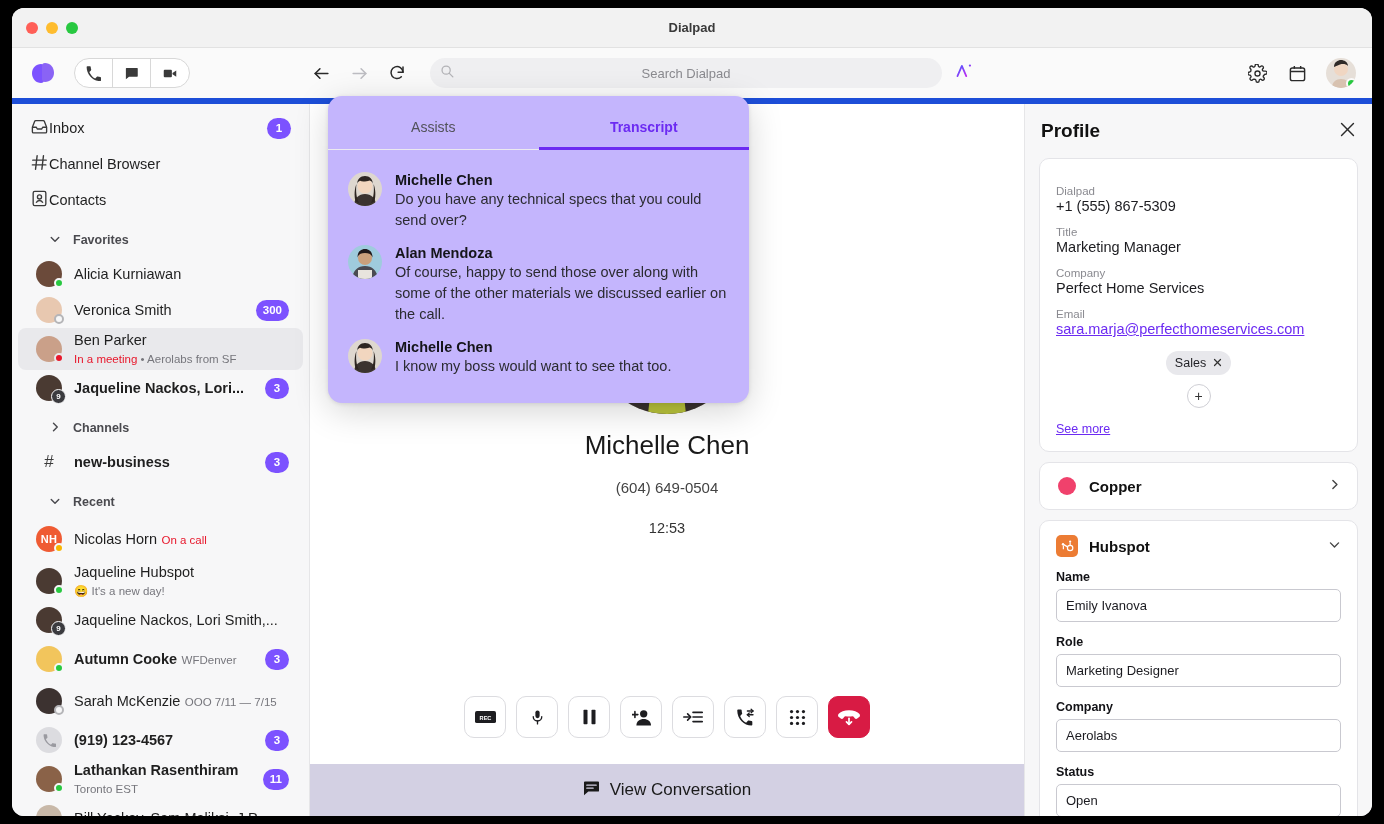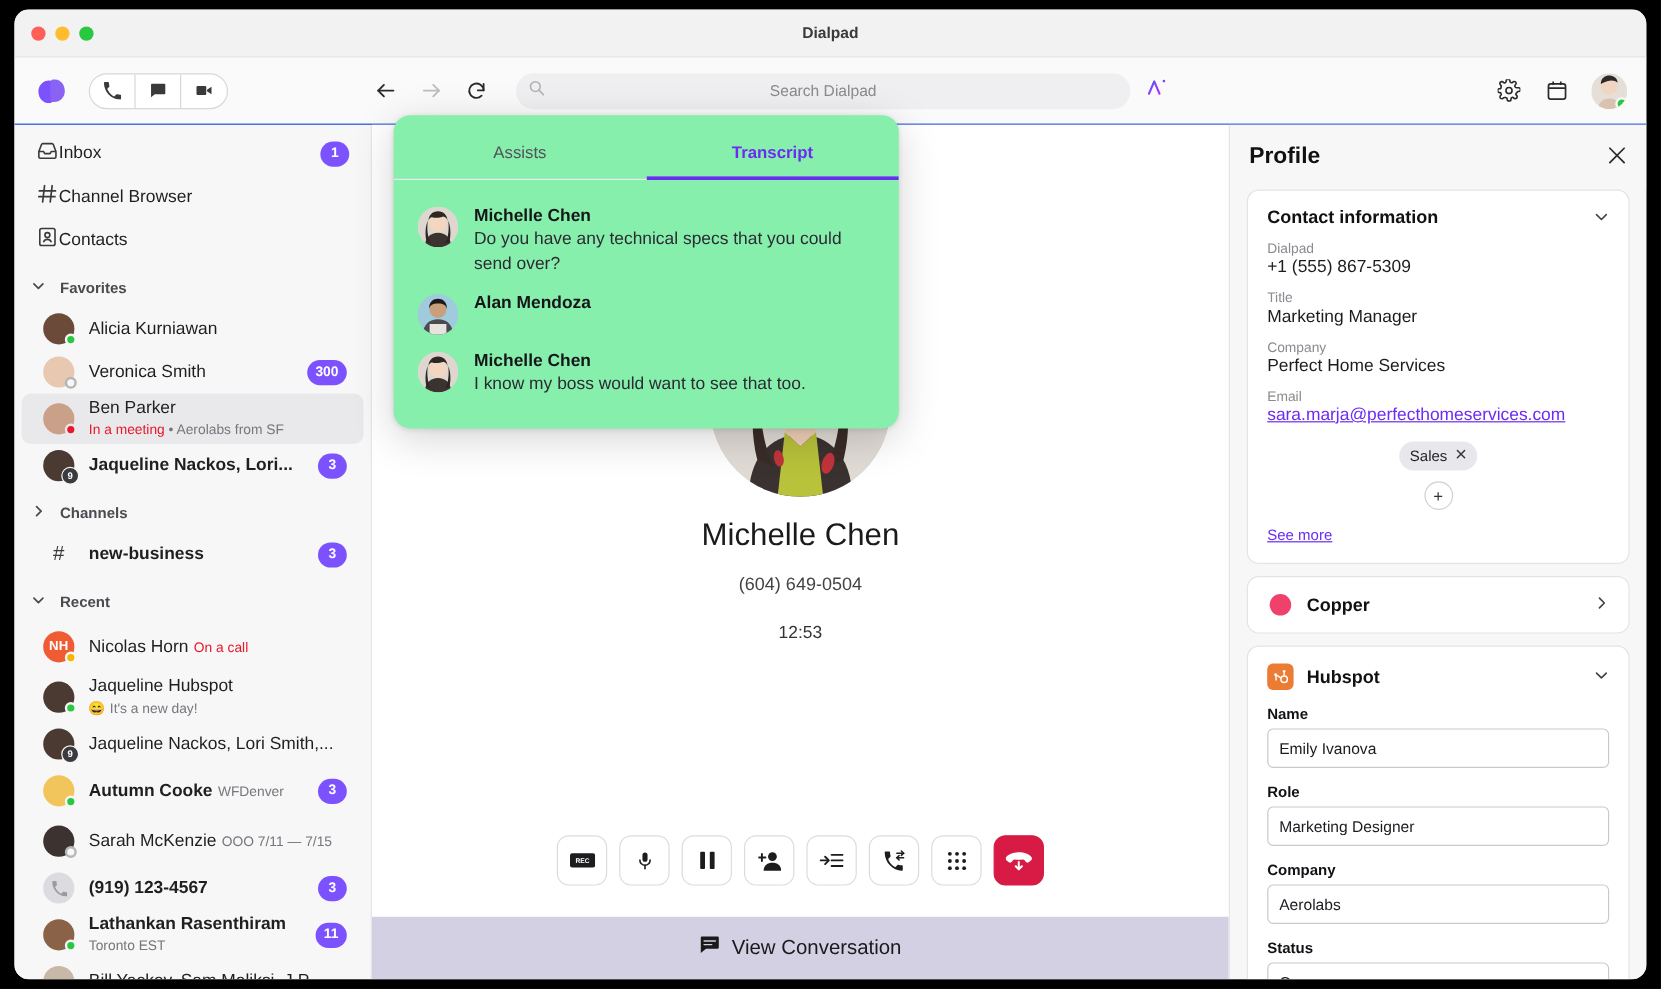--- a/index.html
+++ b/index.html
@@ -35,21 +35,21 @@
   #window-title {
     position: absolute; left: 0; right: 0; text-align: center;
     font-size: 13px; font-weight: bold; color: #3a3a3a;
     pointer-events: none;
   }
 
   
   #toolbar {
     height: 56px;
     background: #fafafa;
-    border-bottom: 1px solid #1d4ed8;
+    border-bottom: 6px solid #1d4ed8;
     display: flex; align-items: center;
     position: relative;
   }
   #logo { width: 62px; display: flex; justify-content: center; align-items: center; }
   .logo-shape { display: block; }
   #mode-switch {
     display: flex; height: 30px;
     border: 1px solid #d8d8d8; border-radius: 15px;
     overflow: hidden; background: #fff;
   }
@@ -98,21 +98,21 @@
     cursor: pointer; gap: 0;
   }
   .nav-item .label { font-size: 14.5px; color: #1f1f1f; flex: 1; }
   .badge {
     min-width: 24px; height: 21px; padding: 0 7px; border-radius: 11px;
     background: #7c52ff; color: #fff; font-size: 11.5px; font-weight: bold;
     display: flex; align-items: center; justify-content: center;
   }
   .section-head {
     height: 32px; display: flex; align-items: center; gap: 12px;
-    padding-left: 14px; cursor: pointer; margin-top: 6px;
+    padding-left: 37px; cursor: pointer; margin-top: 6px;
   }
   .section-head .stitle { font-size: 12.5px; font-weight: bold; color: #4a4a4f; }
 
   .conv {
     height: 36px; display: flex; align-items: center; gap: 12px;
     padding: 0 14px 0 18px; cursor: pointer; margin: 0 6px; border-radius: 8px;
   }
   .conv.two-line { height: 42px; }
   .conv.selected { background: #e9e9ec; }
   .av-wrap { position: relative; width: 26px; height: 26px; flex-shrink: 0; }
@@ -183,21 +183,21 @@
   #view-conversation {
     position: absolute; bottom: 0; left: 0; right: 0; height: 52px;
     background: #d3d0e3; display: flex; align-items: center; justify-content: center;
     gap: 10px; cursor: pointer;
   }
   #view-conversation .vc-label { font-size: 17px; color: #1a1a1a; }
 
   
   #transcript-panel {
     position: absolute; left: 18px; top: -8px; width: 421px;
-    background: #86efac; border-radius: 14px;
+    background: #c4b5fd; border-radius: 14px;
     box-shadow: 0 8px 34px rgba(0,0,0,.17), 0 1px 4px rgba(0,0,0,.10);
     z-index: 20; overflow: hidden;
   }
   #transcript-tabs { display: flex; border-bottom: 1px solid #eceaf0; height: 54px; }
   .ttab {
     flex: 1; display: flex; align-items: center; justify-content: center;
     font-size: 14px; color: #52525a; cursor: pointer; position: relative;
     padding-top: 8px;
   }
   .ttab.active { color: #6c2bf2; font-weight: bold; }
@@ -625,20 +625,21 @@
               <svg width="34" height="34" viewBox="0 0 34 34">
                 <rect width="34" height="34" fill="#9fcbdd"></rect>
                 <path d="M4 34c1-9 6-13 13-13s12 4 13 13z" fill="#4b4a52"></path>
                 <circle cx="17" cy="13" r="7" fill="#caa07c"></circle>
                 <path d="M9.5 12.5c0-6 3.5-8.5 7.5-8.5s7.5 2.5 7.5 8.5c-1-3-3-4.5-7.5-4.5s-6.5 1.5-7.5 4.5z" fill="#20191a"></path>
                 <rect x="10" y="25" width="14" height="9" fill="#e8e4dd"></rect>
               </svg>
             </span>
             <span class="tbody">
               <span class="tname" style="display:block">Alan Mendoza</span>
+              <span class="ttext" style="display:block">Of course, happy to send those over along with some of the other materials we discussed earlier on the call.</span>
             </span>
           </div>
 
           <div class="tmsg">
             <span class="tav">
               <svg width="34" height="34" viewBox="0 0 34 34">
                 <rect width="34" height="34" fill="#ded7cf"></rect>
                 <path d="M6 34c0-8 5-12 11-12s11 4 11 12z" fill="#3b3330"></path>
                 <circle cx="17" cy="14" r="7.5" fill="#f2d6bf"></circle>
                 <path d="M9 13c0-6 3.5-9 8-9s8 3 8 9c0-2.5-1.5-4-3.5-4.5-3 1-7.5 1.6-9.5.3-1.8.8-3 1.7-3 4.2z" fill="#2e2622"></path>
@@ -745,30 +746,20 @@
           <svg width="17" height="17" viewBox="0 0 20 20" fill="none" stroke="#2b2b2b" stroke-width="1.7" stroke-linecap="round">
               <line x1="3" y1="3" x2="17" y2="17"></line>
               <line x1="17" y1="3" x2="3" y2="17"></line>
             </svg>
         </span>
       </div>
 
       <div id="profile-scroll">
 
         <div class="card">
-          <div class="card-head">
-            <span class="ch-left">
-                <span class="card-title">Contact information</span>
-              </span>
-            <span class="chev">
-              <svg width="13" height="13" viewBox="0 0 16 16" fill="none" stroke="#444" stroke-width="1.7" stroke-linecap="round" stroke-linejoin="round">
-                  <polyline points="3,6 8,11 13,6"></polyline>
-                </svg>
-            </span>
-          </div>
 
           <div class="field-label">Dialpad</div>
           <div class="field-value">+1 (555) 867-5309</div>
 
           <div class="field-label">Title</div>
           <div class="field-value">Marketing Manager</div>
 
           <div class="field-label">Company</div>
           <div class="field-value">Perfect Home Services</div>
 

